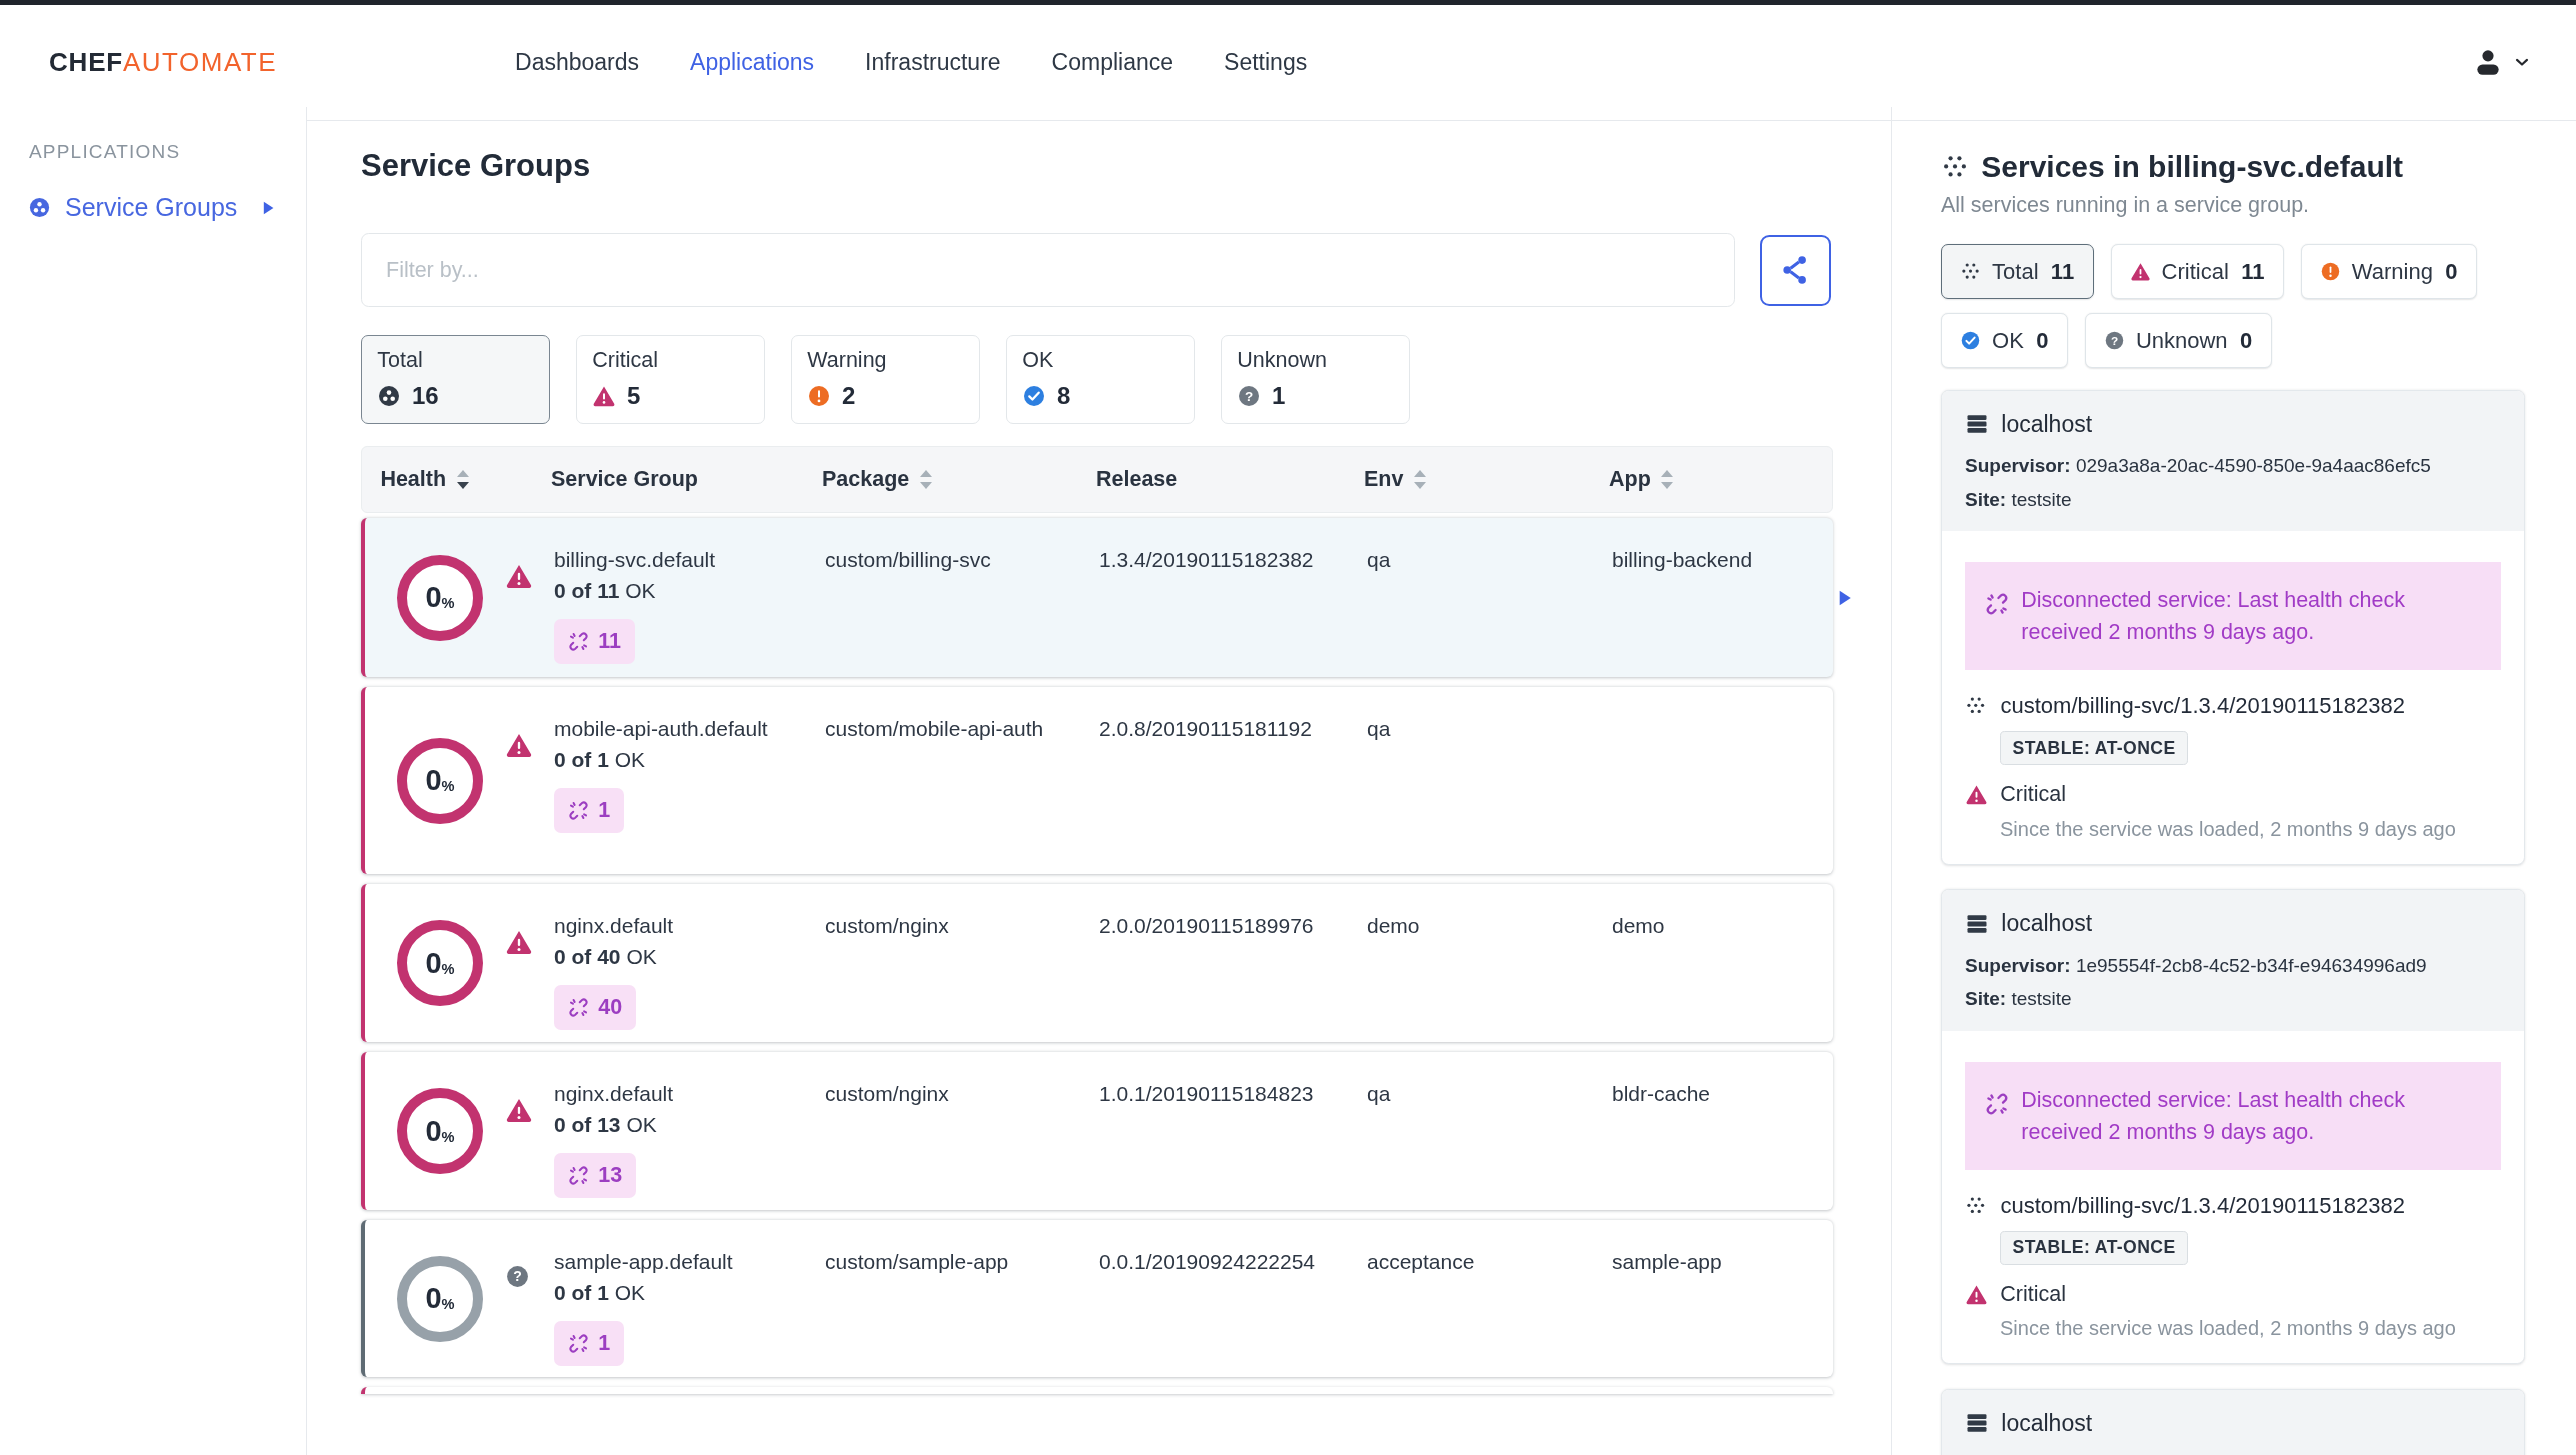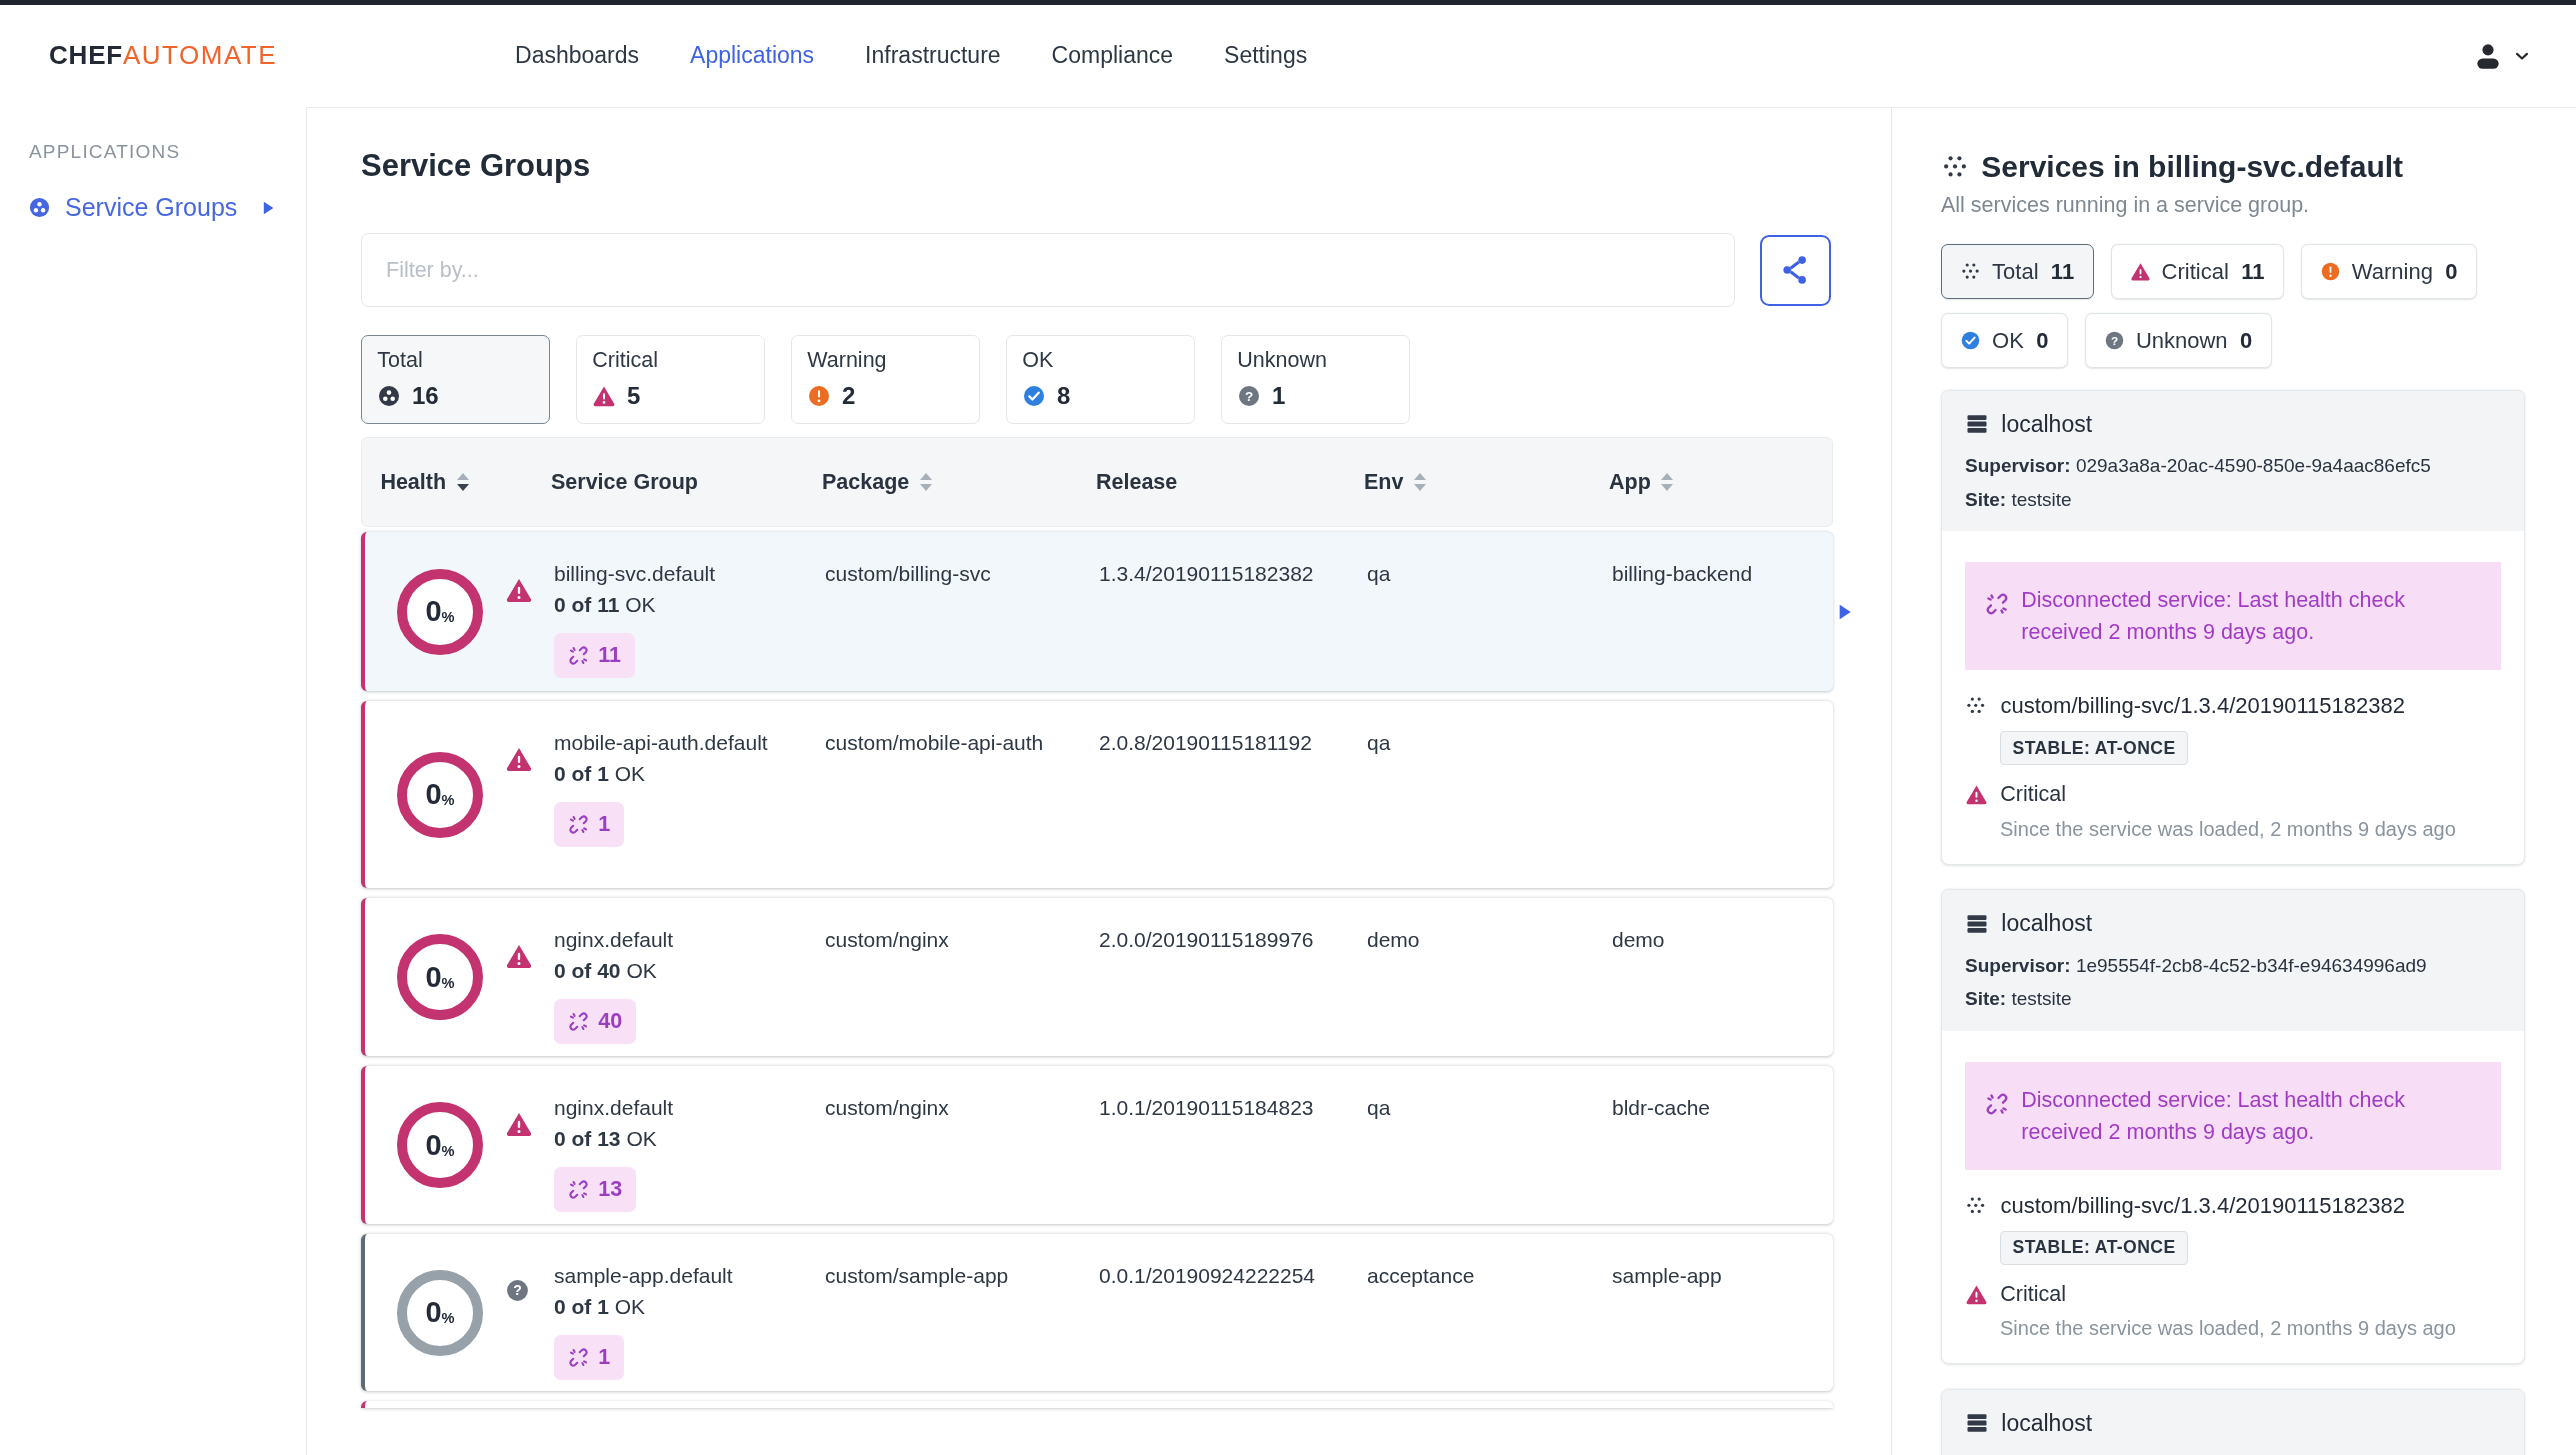--- a/index.html
+++ b/index.html
@@ -1,21 +1,21 @@
 <!DOCTYPE html>
 <html style="font-size:12.3px"><head>
 <meta charset="utf-8">
 <style>
   * { margin:0; padding:0; box-sizing:border-box; }
   html,body { width:2576px; height:1455px; overflow:hidden; background:#fff;
     font-family:"Liberation Sans","DejaVu Sans",sans-serif; color:#2E3744; }
 
   
   .top-strip { position:absolute; left:0; top:0; width:2576px; height:4.6px; background:#20242C; }
-  .topbar { position:absolute; left:0; top:4.6px; width:2576px; height:103px; background:#fff;
+  .topbar { position:absolute; left:0; top:4.6px; width:2576px; height:116px; background:#fff;
     border-bottom:1.5px solid #E6E9ED; display:flex; align-items:center; }
   .logo { margin-left:49px; font-size:26px; letter-spacing:0.8px; display:flex; }
   .logo .p1 { font-weight:800; color:#232A35; }
   .logo .p2 { font-weight:500; color:#F2632C; letter-spacing:1.5px; }
   .nav { display:flex; gap:51px; margin-left:238px; }
   .nav .nav-item { font-size:23px; color:#2E3845; cursor:pointer; }
   .nav .nav-item.active { color:#3F62E4; }
   .user-menu { margin-left:auto; margin-right:44px; display:flex; align-items:center; gap:7.7px; color:#26292E; }
 
   
@@ -39,21 +39,21 @@
 
   .status-cards { margin-top:28px; display:flex; gap:26px; }
   .status-card { width:189px; height:89px; border:1.5px solid #E3E7EA; border-radius:7px; background:#fff;
     padding:11.5px 15.3px; cursor:pointer; }
   .status-card.selected { border:1.5px solid #7A8691; background:#F5F7F8; }
   .status-card .sc-label { font-size:21.5px; color:#2E3744; }
   .status-card .sc-count { margin-top:9.2px; display:flex; align-items:center; gap:10.7px; font-size:24px; font-weight:700; color:#232B38; }
 
   
   .grid-cols { display:grid; grid-template-columns:189px 271px 274px 268px 245px 1fr; }
-  .tbl-header { margin-top:13px; height:90px; background:#F5F6F8; border:1.5px solid #EAEDEF; border-radius:6.1px;
+  .tbl-header { margin-top:22px; height:67px; background:#F5F6F8; border:1.5px solid #EAEDEF; border-radius:6.1px;
     align-items:center; font-size:21.5px; font-weight:700; color:#2A3340; margin-bottom:5.4px; }
   .tbl-header .hcell { display:flex; align-items:center; }
   .tbl-header .hcell:first-child { padding-left:18.4px; }
   .sort { display:inline-flex; flex-direction:column; gap:4.6px; margin-left:10.7px; }
   .sort i { display:block; width:0; height:0; border-left:6.1px solid transparent; border-right:6.1px solid transparent; }
   .sort i.up { border-bottom:7px solid #A7B0B8; }
   .sort i.down { border-top:7px solid #A7B0B8; }
   .sort i.down.active { border-top-color:#39424E; }
 
   .sg-row { position:relative; background:#fff; border-radius:6.1px; box-shadow:0 0.8px 3.1px rgba(40,50,60,.28);

